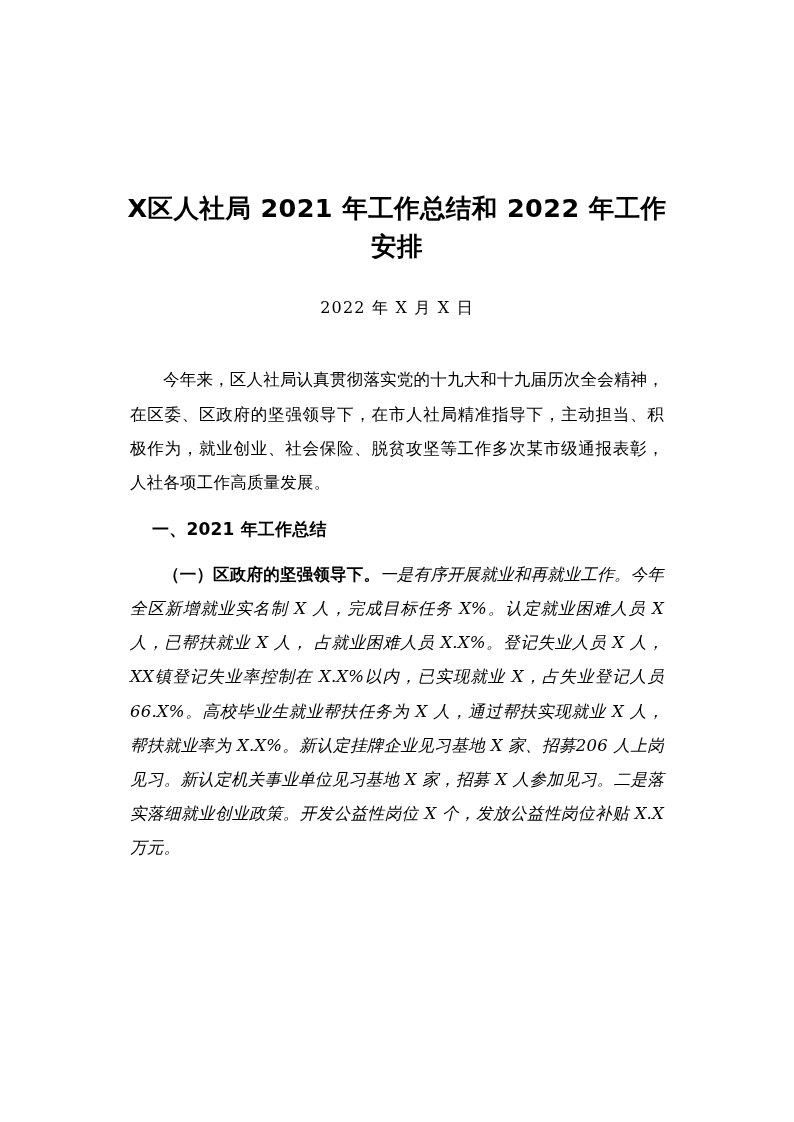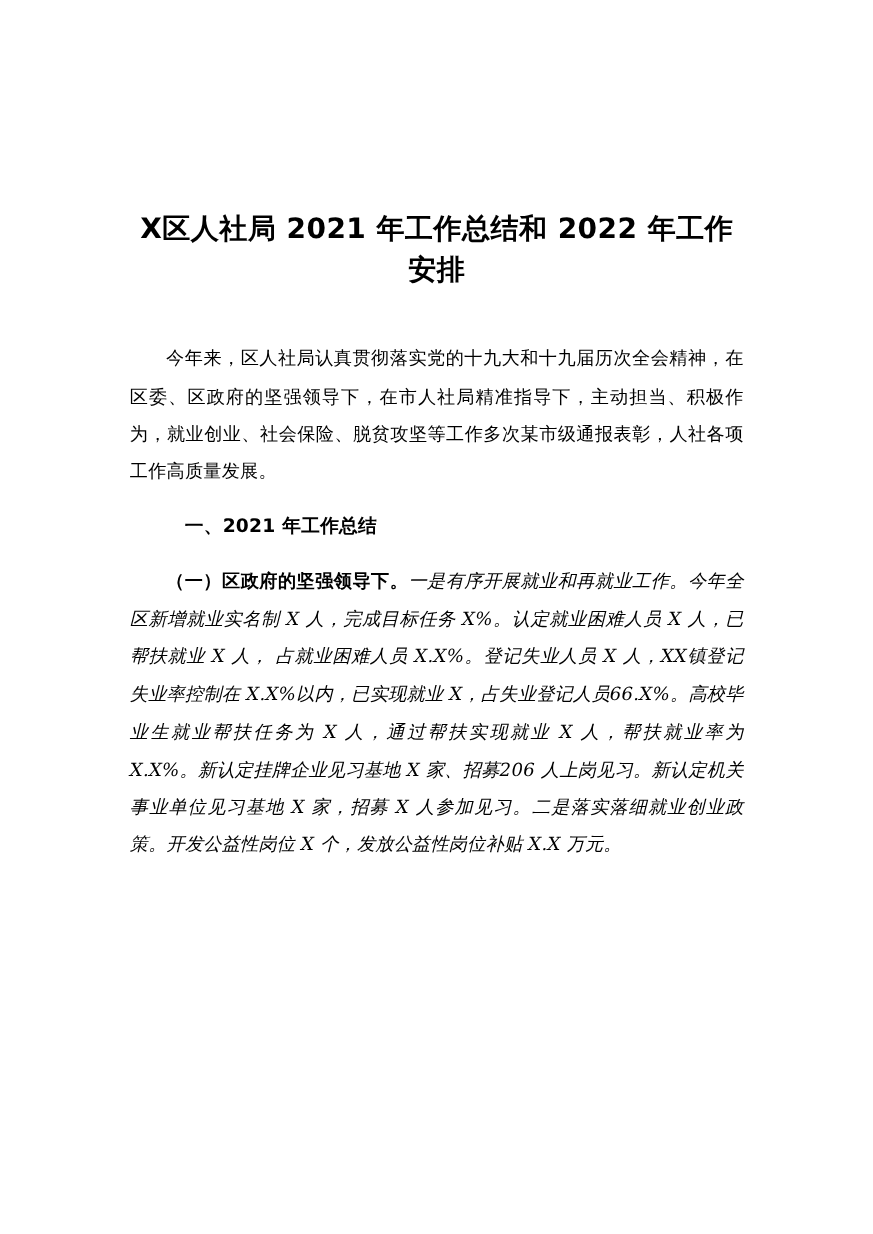--- a/index.html
+++ b/index.html
@@ -35,56 +35,57 @@
     font-size: 16px;
     letter-spacing: 1.2px;
     margin-top: 33px;
     margin-bottom: 0;
     font-family: "DejaVu Serif", "Liberation Serif", serif;
   }
   .body-block {
     margin-top: 44px;
   }
   p.para {
-    margin: 0;
+    margin: 12px;
     font-size: 16.5px;
     line-height: 2.07;
     text-align: justify;
     text-justify: inter-ideograph;
     letter-spacing: 0.2px;
   }
   p.para.indent {
     text-indent: 2em;
   }
   h2.section {
     font-family: "DejaVu Sans", "Liberation Sans", sans-serif;
     font-weight: bold;
     font-size: 17px;
     line-height: 2.0;
-    margin: 16px;
+    margin: 0;
     text-indent: 2em;
     letter-spacing: 0.2px;
   }
   .sub-head {
     font-family: "DejaVu Sans", "Liberation Sans", sans-serif;
     font-weight: bold;
     letter-spacing: 0.2px;
   }
   .nowrap-run {
     white-space: normal;
     font-style: italic;
   }
 </style>
 </head>
 <body>
 
 <div class="page">
 
   <h1 class="doc-title">X区人社局 2021 年工作总结和 2022 年工作安排</h1>
 
+  <p class="doc-date">2022 年 X 月 X 日</p>
 
   <div class="body-block">
 
     <p class="para indent">今年来，区人社局认真贯彻落实党的十九大和十九届历次全会精神，在区委、区政府的坚强领导下，在市人社局精准指导下，主动担当、积极作为，就业创业、社会保险、脱贫攻坚等工作多次某市级通报表彰，人社各项工作高质量发展。</p>
 
     <h2 class="section">一、2021 年工作总结</h2>
 
     <p class="para indent">
       <span class="sub-head">（一）区政府的坚强领导下。</span><span class="nowrap-run">一是有序开展就业和再就业工作。今年全区新增就业实名制 X 人，完成目标任务 X%。认定就业困难人员 X 人，已帮扶就业 X 人， 占就业困难人员 X.X%。登记失业人员 X 人，XX镇登记失业率控制在 X.X%以内，已实现就业 X，占失业登记人员66.X%。高校毕业生就业帮扶任务为 X 人，通过帮扶实现就业 X 人，帮扶就业率为 X.X%。新认定挂牌企业见习基地 X 家、招募206 人上岗见习。新认定机关事业单位见习基地 X 家，招募 X 人参加见习。二是落实落细就业创业政策。开发公益性岗位 X 个，发放公益性岗位补贴 X.X 万元。</span>
     </p>

